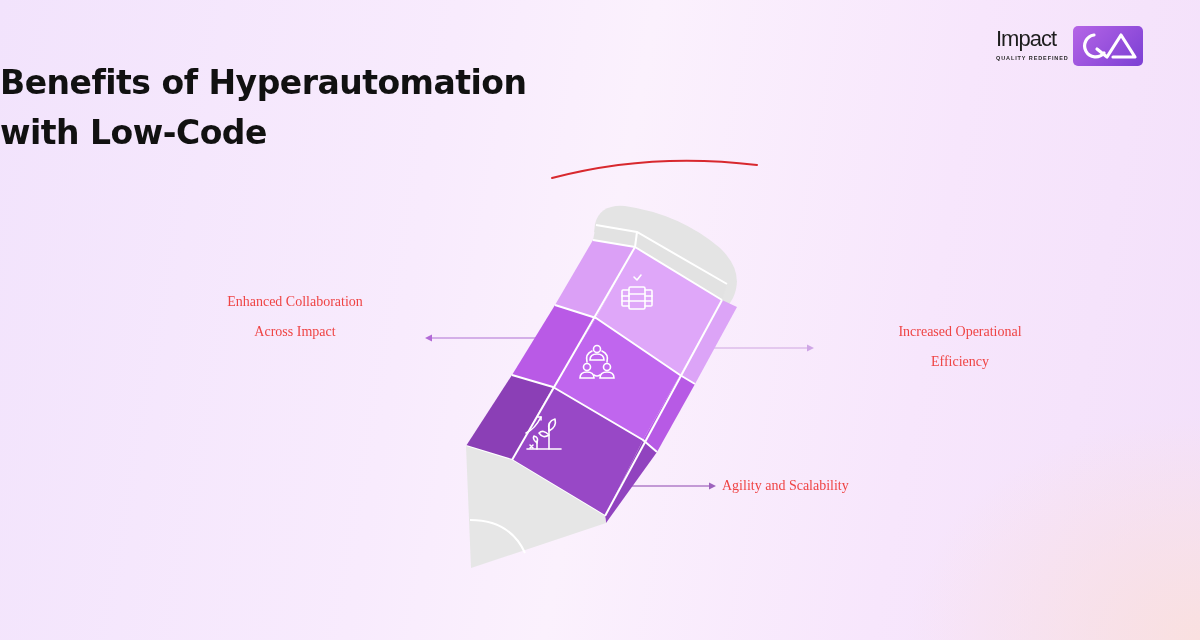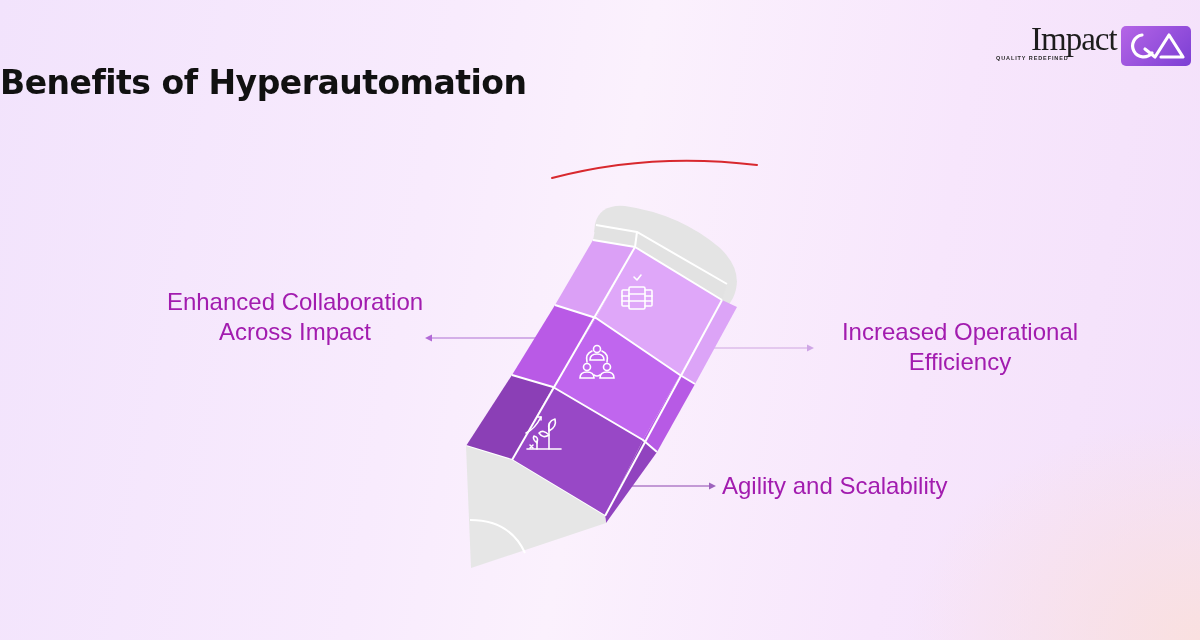--- a/index.html
+++ b/index.html
@@ -34,24 +34,24 @@
       font-size: 33px;
       line-height: 50px;
       color: #111111;
       letter-spacing: -0.5px;
     }
     .title .line {
       display: block;
     }
     .label {
       position: absolute;
-      font-family: Liberation Sans, sans-serif;
-      font-size: 24px;
+      font-family: Liberation Serif, serif;
+      font-size: 14px;
       line-height: 30px;
-      color: #a21caf;
+      color: #ef4444;
       text-align: center;
     }
     .label .line { display: block; }
     .label-left {
       left: 140px;
       top: 287px;
       width: 310px;
     }
     .label-right {
       left: 818px;
@@ -72,27 +72,26 @@
       display: flex;
       align-items: flex-start;
     }
     .logo-word {
       display: flex;
       flex-direction: column;
       align-items: flex-start;
       margin-right: 4px;
     }
     .logo-impact {
-      font-family: Liberation Serif, serif;
-      font-size: 33px;
+      font-family: Liberation Sans, sans-serif;
+      font-size: 22px;
       line-height: 26px;
       letter-spacing: -1px;
       color: #1d1d1d;
       font-weight: normal;
-      margin-left: 35px;
     }
     .logo-tag {
       font-family: "Liberation Sans", sans-serif;
       font-size: 5.5px;
       font-weight: bold;
       letter-spacing: 0.9px;
       color: #2a2a2a;
       margin-top: 3px;
     }
     .logo-qa {
@@ -105,20 +104,21 @@
       justify-content: center;
     }
   </style>
 </head>
 <body>
 
 <div class="canvas">
 
   <div class="title">
     <span class="line">Benefits of Hyperautomation</span>
+    <span class="line">with Low-Code</span>
   </div>
 
   <div class="logo">
     <div class="logo-word">
       <span class="logo-impact">Impact</span>
       <span class="logo-tag">QUALITY REDEFINED</span>
     </div>
     <div class="logo-qa">
       <svg width="62" height="30" viewBox="0 0 62 30">
         <path d="M17 4 A11 11 0 1 0 27 22" fill="none" stroke="#ffffff" stroke-width="3.2" stroke-linecap="round"></path>

